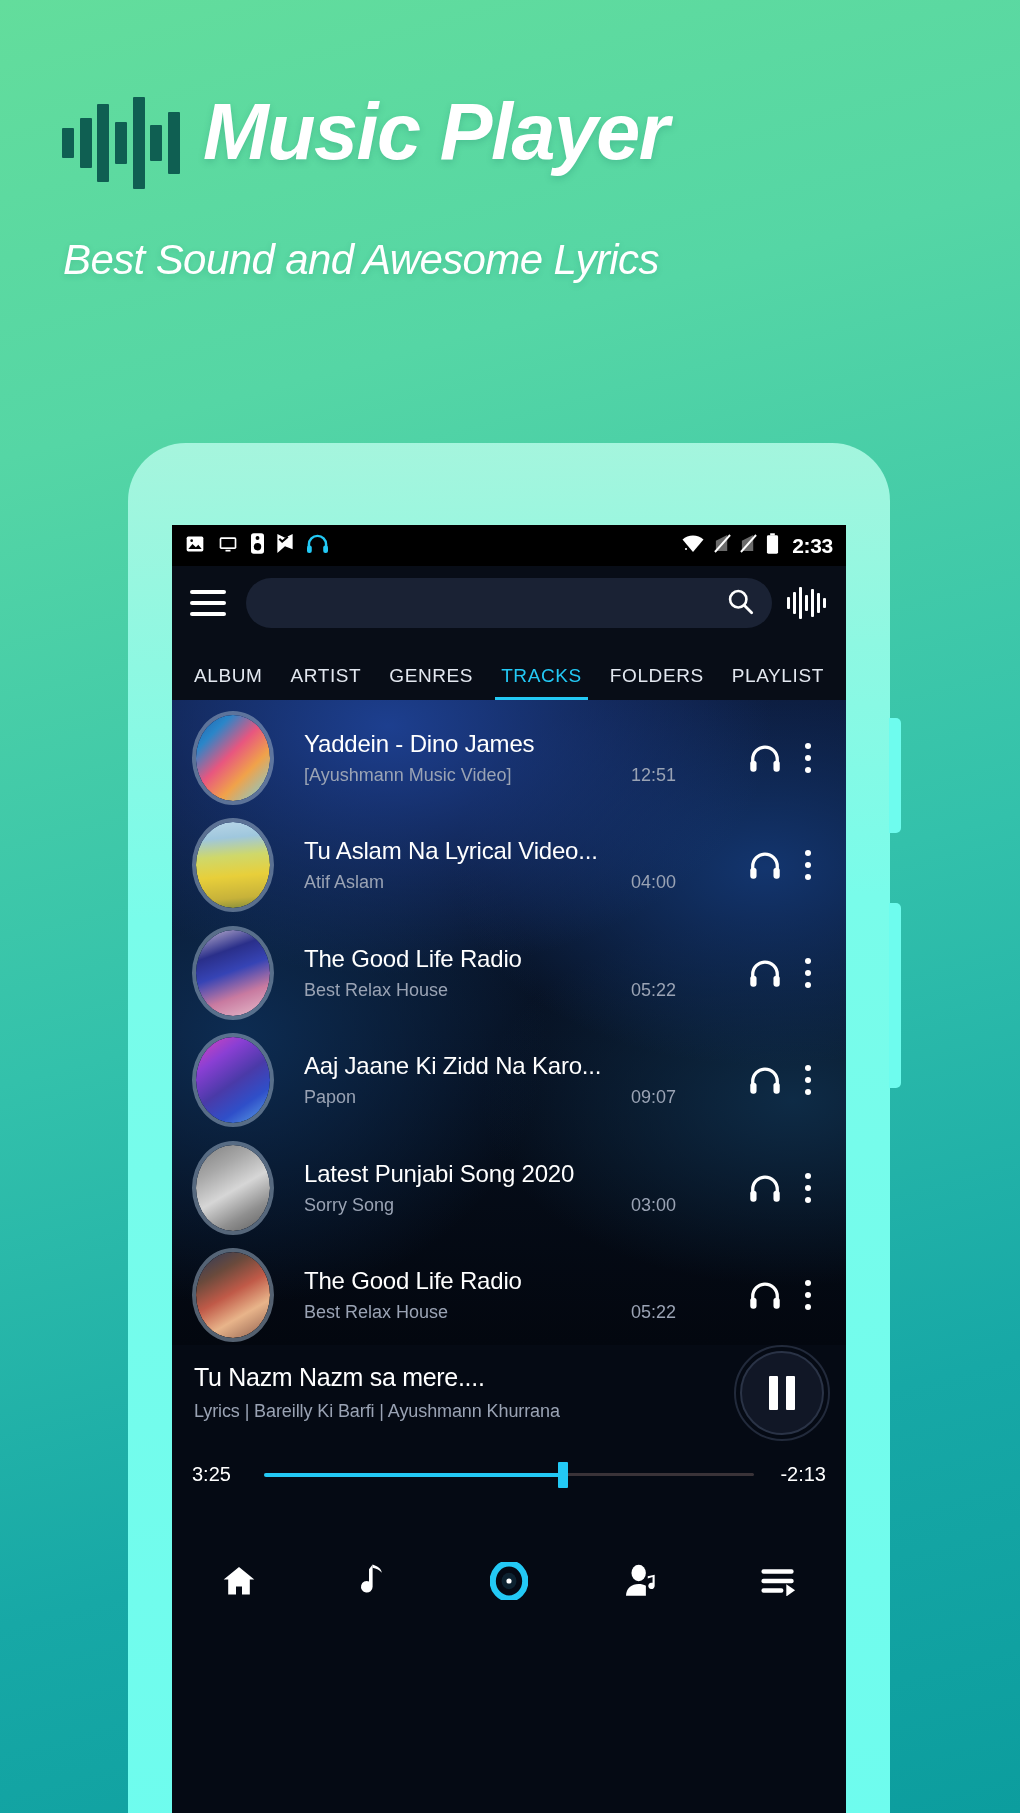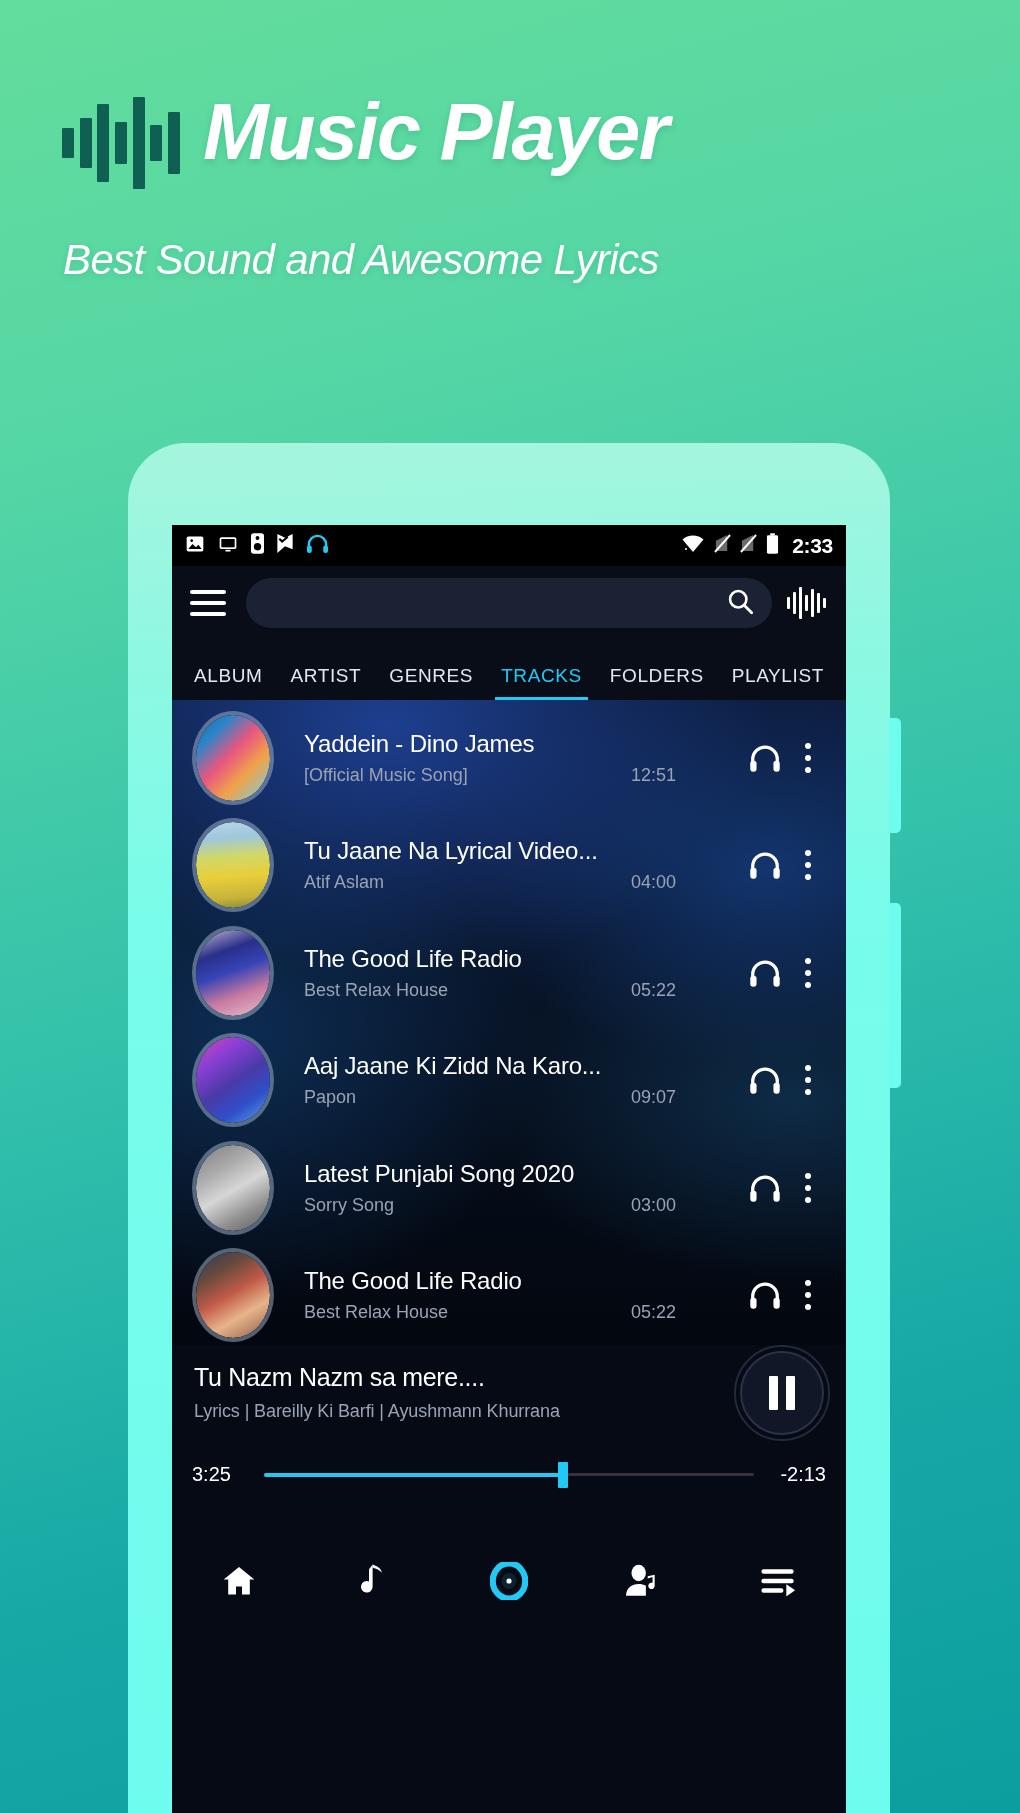--- a/index.html
+++ b/index.html
@@ -274,21 +274,21 @@
     </div>
 
     <div id="tracklist">
         <div class="track-row">
           <div class="art">
             <div class="art-inner" style="background:linear-gradient(135deg,#1f5fa8 0%,#2a86c9 22%,#e8567f 46%,#f0a24a 68%,#6fd2e8 100%)"></div>
           </div>
           <div class="track-text">
             <div class="track-title">Yaddein - Dino James</div>
             <div class="track-meta">
-              <span class="track-artist">[Official Music Song]</span>
+              <span class="track-artist">[Ayushmann Music Video]</span>
               <span class="track-dur">12:51</span>
             </div>
           </div>
           <div class="row-hp">
             <svg width="34" height="30" viewBox="0 0 24 22">
               <path d="M3 15v-3a9 9 0 0 1 18 0v3" stroke="#fff" stroke-width="2.4" fill="none" stroke-linecap="round"></path>
               <rect x="1.2" y="13" width="4.6" height="8" rx="2.1" fill="#fff"></rect>
               <rect x="18.2" y="13" width="4.6" height="8" rx="2.1" fill="#fff"></rect>
             </svg>
           </div>
@@ -296,21 +296,21 @@
             <i></i>
             <i></i>
             <i></i>
           </div>
         </div>
         <div class="track-row">
           <div class="art">
             <div class="art-inner" style="background:linear-gradient(175deg,#b9d6e8 0%,#9fc7dd 20%,#cfd86a 40%,#e8cf3a 62%,#c7b23a 86%,#7f8a3c 100%)"></div>
           </div>
           <div class="track-text">
-            <div class="track-title">Tu Jaane Na Lyrical Video...</div>
+            <div class="track-title">Tu Aslam Na Lyrical Video...</div>
             <div class="track-meta">
               <span class="track-artist">Atif Aslam</span>
               <span class="track-dur">04:00</span>
             </div>
           </div>
           <div class="row-hp">
             <svg width="34" height="30" viewBox="0 0 24 22">
               <path d="M3 15v-3a9 9 0 0 1 18 0v3" stroke="#fff" stroke-width="2.4" fill="none" stroke-linecap="round"></path>
               <rect x="1.2" y="13" width="4.6" height="8" rx="2.1" fill="#fff"></rect>
               <rect x="18.2" y="13" width="4.6" height="8" rx="2.1" fill="#fff"></rect>

